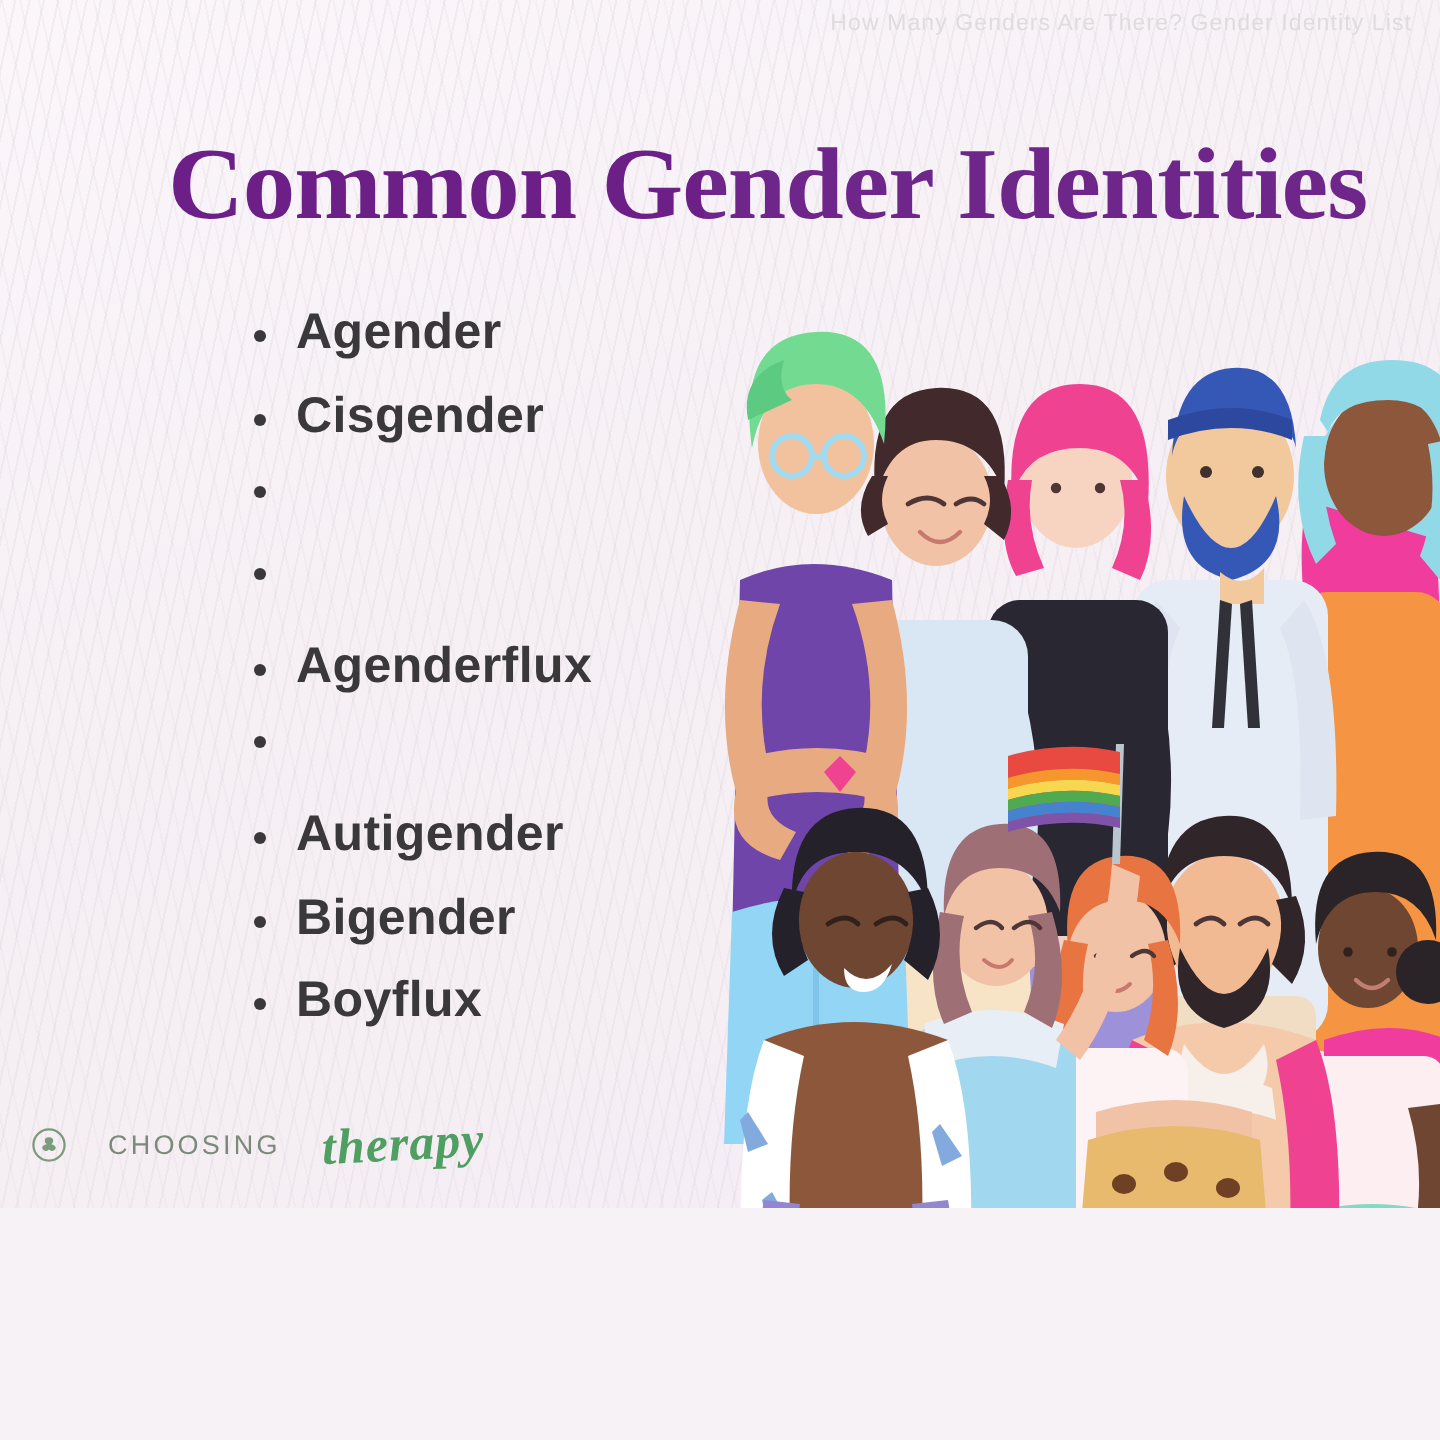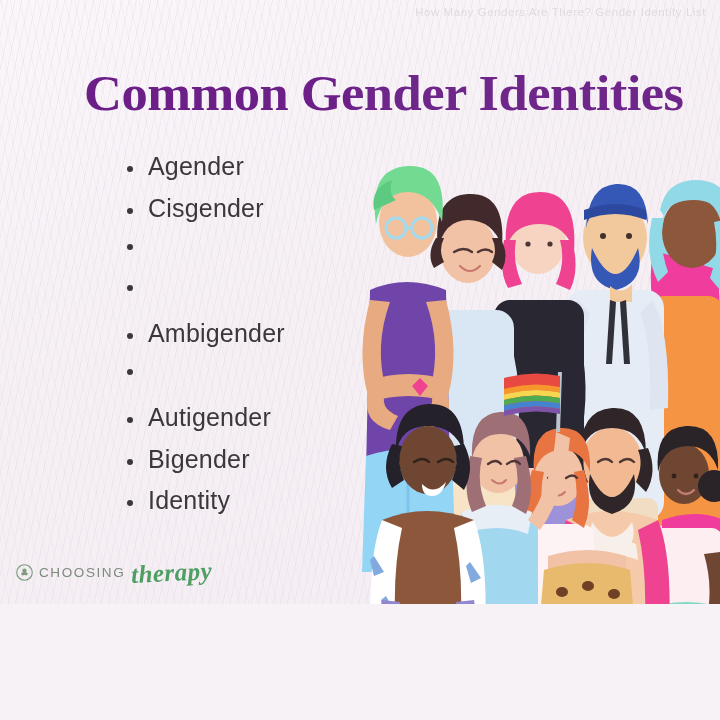--- a/index.html
+++ b/index.html
@@ -46,37 +46,38 @@
     margin:0;padding:0;list-style:none;
     z-index:5;
   }
   .id-item{
     display:flex;align-items:baseline;
     height:41.8px;
     font-size:25px;
     color:#3b383c;
     letter-spacing:.2px;
     font-family:"Liberation Sans", sans-serif;
+    font-weight:bold;
   }
   .bullet{
     width:21px;flex:0 0 21px;
     font-size:20px;line-height:1;color:#3b383c;
     position:relative;top:-3px;
   }
   .bullet i{display:inline-block;width:6px;height:6px;border-radius:50%;background:#3b383c;}
   .id-label{white-space:nowrap;}
 
   
   .illo{position:absolute;left:352px;top:0;width:368px;height:720px;overflow:hidden;}
   .illo svg{display:block;width:368px;height:720px;}
 
   
   .footer{
     position:absolute;left:16px;bottom:18px;
-    display:flex;align-items:center;gap:6px;
+    display:flex;align-items:center;gap:21px;
   }
   .logo-mark{width:17px;height:17px;flex:0 0 17px;}
   .logo-choosing{
     font-size:13.5px;letter-spacing:1.6px;color:#7c8a7c;
     font-family:"Liberation Sans", sans-serif;
   }
   .logo-therapy{
     font-family:"Liberation Serif", serif;
     font-style:italic;font-weight:700;
     font-size:25px;color:#4f9e62;
@@ -311,36 +312,36 @@
       <span class="id-label">Cisgender</span>
     </li>
     <li class="id-item">
       <span class="bullet"><i></i></span>
     </li>
     <li class="id-item">
       <span class="bullet"><i></i></span>
     </li>
     <li class="id-item">
       <span class="bullet"><i></i></span>
-      <span class="id-label">Ambigender</span>
+      <span class="id-label">Agenderflux</span>
     </li>
     <li class="id-item">
       <span class="bullet"><i></i></span>
     </li>
     <li class="id-item">
       <span class="bullet"><i></i></span>
       <span class="id-label">Autigender</span>
     </li>
     <li class="id-item">
       <span class="bullet"><i></i></span>
       <span class="id-label">Bigender</span>
     </li>
     <li class="id-item">
       <span class="bullet"><i></i></span>
-      <span class="id-label">Identity</span>
+      <span class="id-label">Boyflux</span>
     </li>
   </ul>
 
   <div class="footer">
     <svg class="logo-mark" viewBox="0 0 24 24">
       <circle cx="12" cy="12" r="11" fill="none" stroke="#7c9a7c" stroke-width="1.6"></circle>
       <path d="M12 6.5 q3 0 3 2.6 q0 1.4 -1.4 2.4 q1.4 0 2.6 1.2 q1.4 1.4 -0.6 3 q-1.6 1.2 -3.6 -0.6 q-2 1.8 -3.6 0.6 q-2 -1.6 -0.6 -3 q1.2 -1.2 2.6 -1.2 q-1.4 -1 -1.4 -2.4 q0 -2.6 3 -2.6z" fill="#7c9a7c"></path>
     </svg>
     <span class="logo-choosing">CHOOSING</span>
     <span class="logo-therapy">therapy</span>

